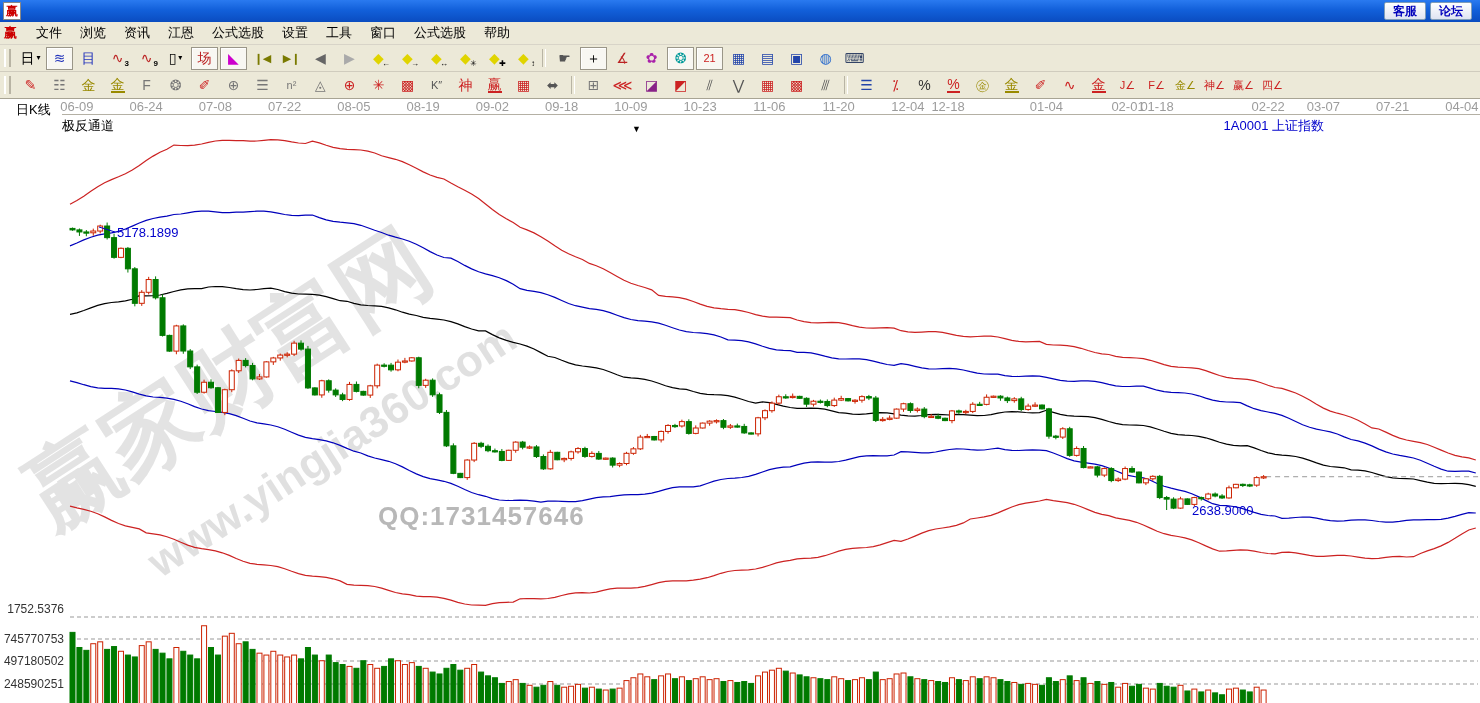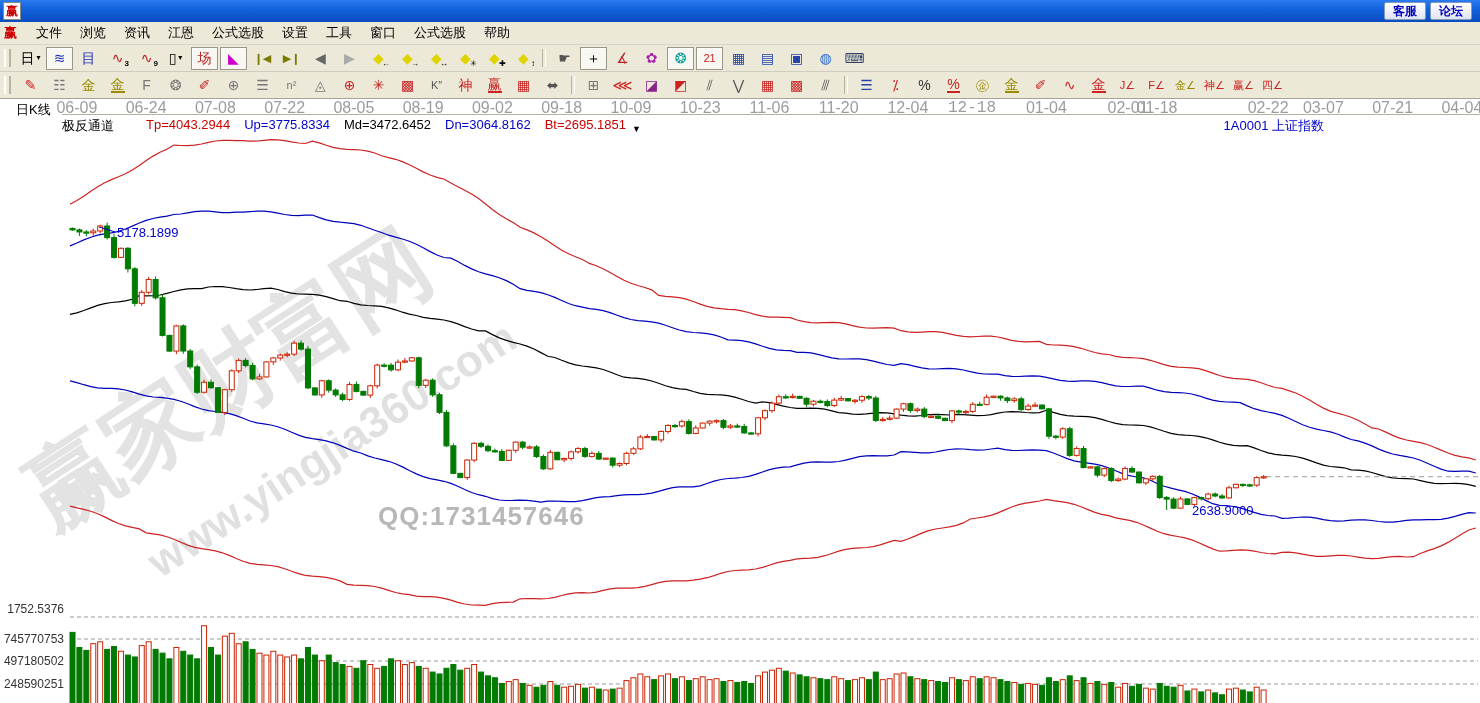--- a/index.html
+++ b/index.html
@@ -26,21 +26,21 @@
     box-shadow:inset 1px 1px 0 #fff;}
   .tool-icon .overlay{position:absolute;right:1px;bottom:1px;font-size:8px;color:#000;font-weight:bold;}
   .tool-icon .caret{font-size:8px;color:#000;margin-left:2px;}
   .tool-icon.underlined .glyph{border-bottom:2px solid currentColor;}
   .tool-sep{width:2px;height:18px;border-left:1px solid #b8b4a4;border-right:1px solid #fff;margin:0 4px;}
   #chart-region{position:absolute;left:0;top:97px;width:1480px;height:606px;background:#fff;z-index:1;
     border-top:1px solid #8a8675;}
   #chart-svg{position:absolute;left:0;top:0;width:1480px;height:703px;z-index:2;}
   #kline-label{position:absolute;left:4px;top:101px;color:#000000;font-size:13px;z-index:4;margin-left:12px;}
   #date-axis{position:absolute;left:0;top:99px;width:1480px;height:15px;z-index:3;}
-  #date-axis .dt{position:absolute;top:0;transform:translateX(-50%);color:#9c9c9c;font-size:16px;white-space:nowrap;}
+  #date-axis .dt{position:absolute;top:0;transform:translateX(-50%);color:#9c9c9c;font-size:13px;white-space:nowrap;}
   #axis-rule{position:absolute;left:62px;top:114px;width:1418px;border-top:1px solid #b4b0a4;z-index:3;}
   #info-row{position:absolute;left:0;top:117px;width:1344px;height:16px;z-index:4;font-size:13px;}
   #indicator-name{position:absolute;left:62px;color:#000;}
   #indicator-values{position:absolute;left:146px;display:flex;gap:14px;}
   #symbol-label{position:absolute;right:20px;color:#0000cc;}
   #drop-marker{position:absolute;left:632px;top:124px;font-size:9px;color:#000;z-index:4;}
 </style>
 </head>
 <body>
 
@@ -853,35 +853,28 @@
     <span class="dt" style="left: 284.675px;">07-22</span>
     <span class="dt" style="left: 353.925px;">08-05</span>
     <span class="dt" style="left: 423.175px;">08-19</span>
     <span class="dt" style="left: 492.425px;">09-02</span>
     <span class="dt" style="left: 561.675px;">09-18</span>
     <span class="dt" style="left: 630.925px;">10-09</span>
     <span class="dt" style="left: 700.175px;">10-23</span>
     <span class="dt" style="left: 769.425px;">11-06</span>
     <span class="dt" style="left: 838.675px;">11-20</span>
     <span class="dt" style="left: 907.925px;">12-04</span>
-    <span class="dt" style="left: 972px; font-family: Liberation Mono, monospace;">12-18</span>
+    <span class="dt" style="left: 948px;">12-18</span>
     <span class="dt" style="left: 1046.42px;">01-04</span>
     <span class="dt" style="left: 1157px;">01-18</span>
     <span class="dt" style="left: 1128px; text-align: center;">02-01</span>
     <span class="dt" style="left: 1254.17px; padding-left: 28px;">02-22</span>
     <span class="dt" style="left: 1323.42px;">03-07</span>
     <span class="dt" style="left: 1392.67px;">07-21</span>
     <span class="dt" style="left: 1461.92px;">04-04</span>
   </div>
 <div id="axis-rule"></div>
 
 <div id="info-row">
   <span id="indicator-name">极反通道</span>
-  <span id="indicator-values">
-      <span style="color: rgb(204, 0, 0);">Tp=4043.2944</span>
-      <span style="color: rgb(0, 0, 204);">Up=3775.8334</span>
-      <span style="color: rgb(0, 0, 0);">Md=3472.6452</span>
-      <span style="color: rgb(0, 0, 204);">Dn=3064.8162</span>
-      <span style="color: rgb(204, 0, 0);">Bt=2695.1851</span>
-    </span>
   <span id="symbol-label">1A0001 上证指数</span>
 </div>
 <span id="drop-marker">▼</span>
 
 </body></html>

